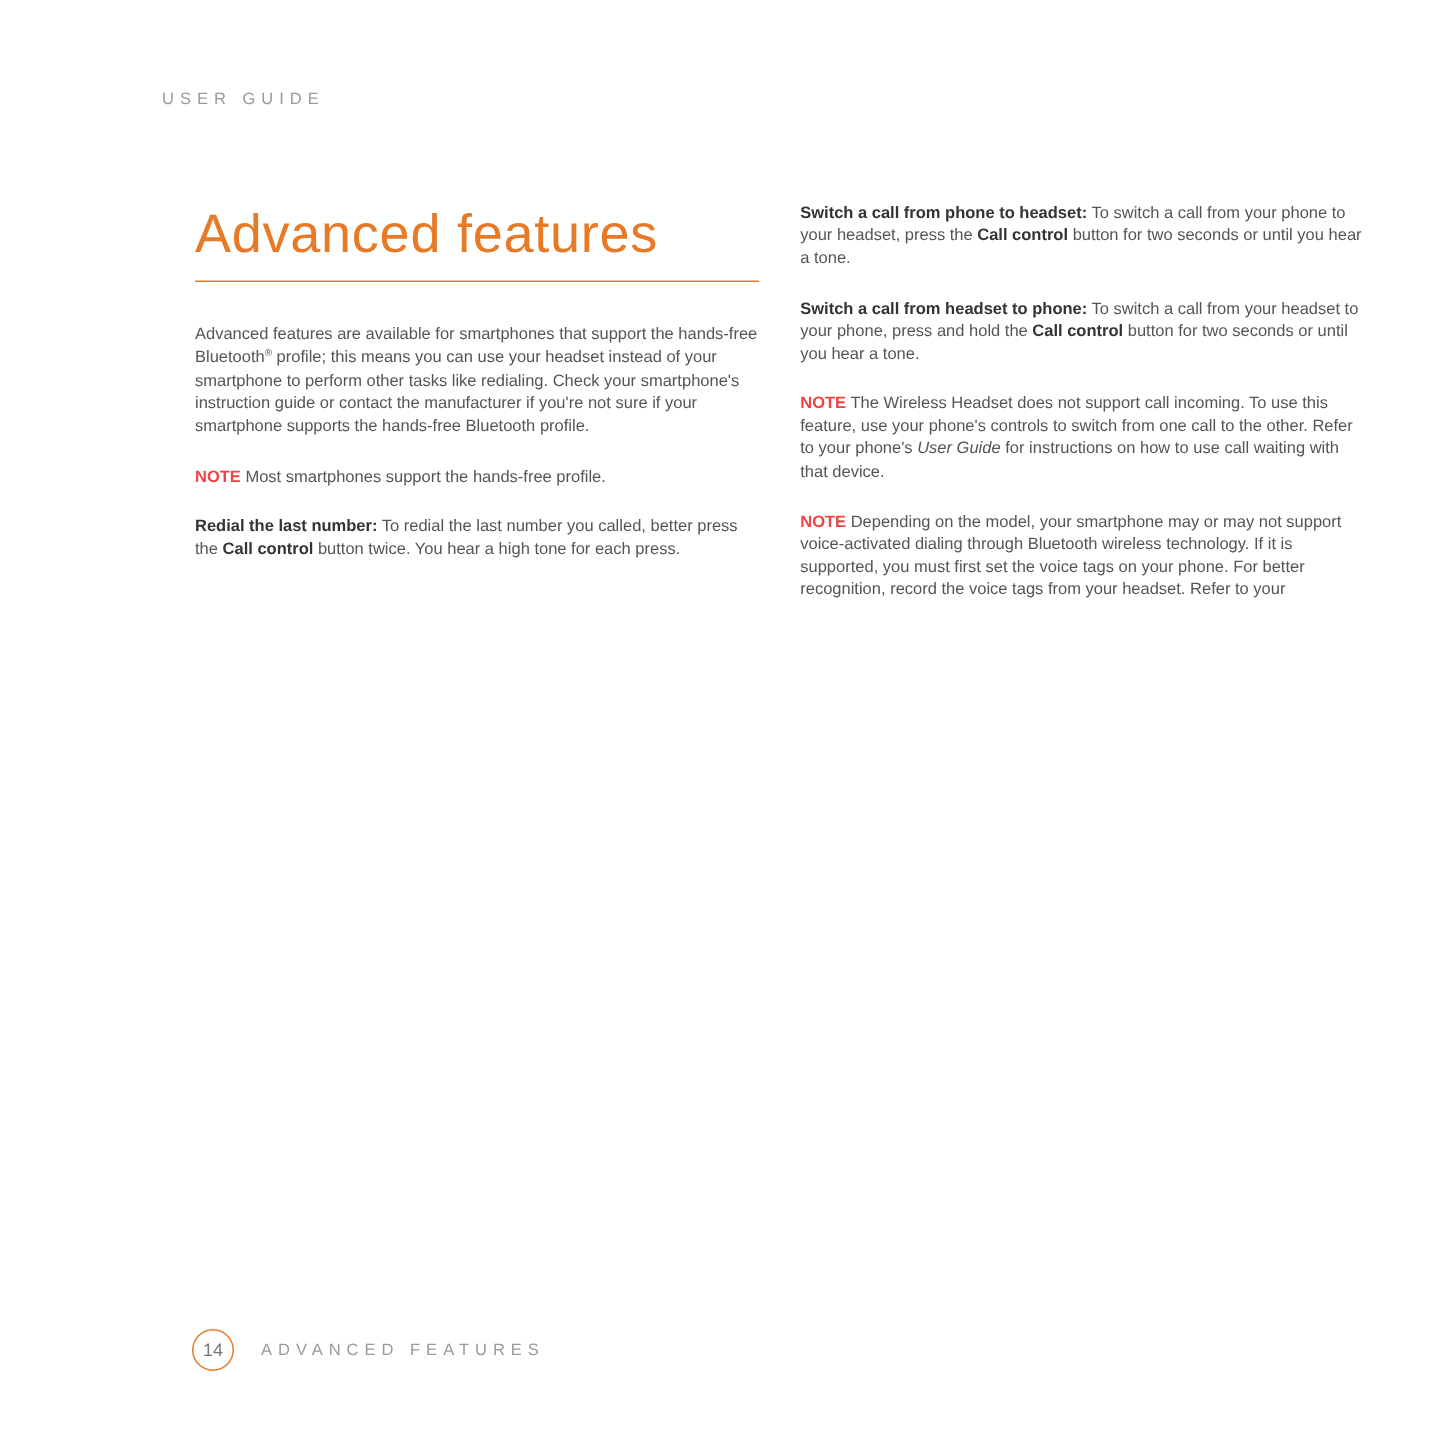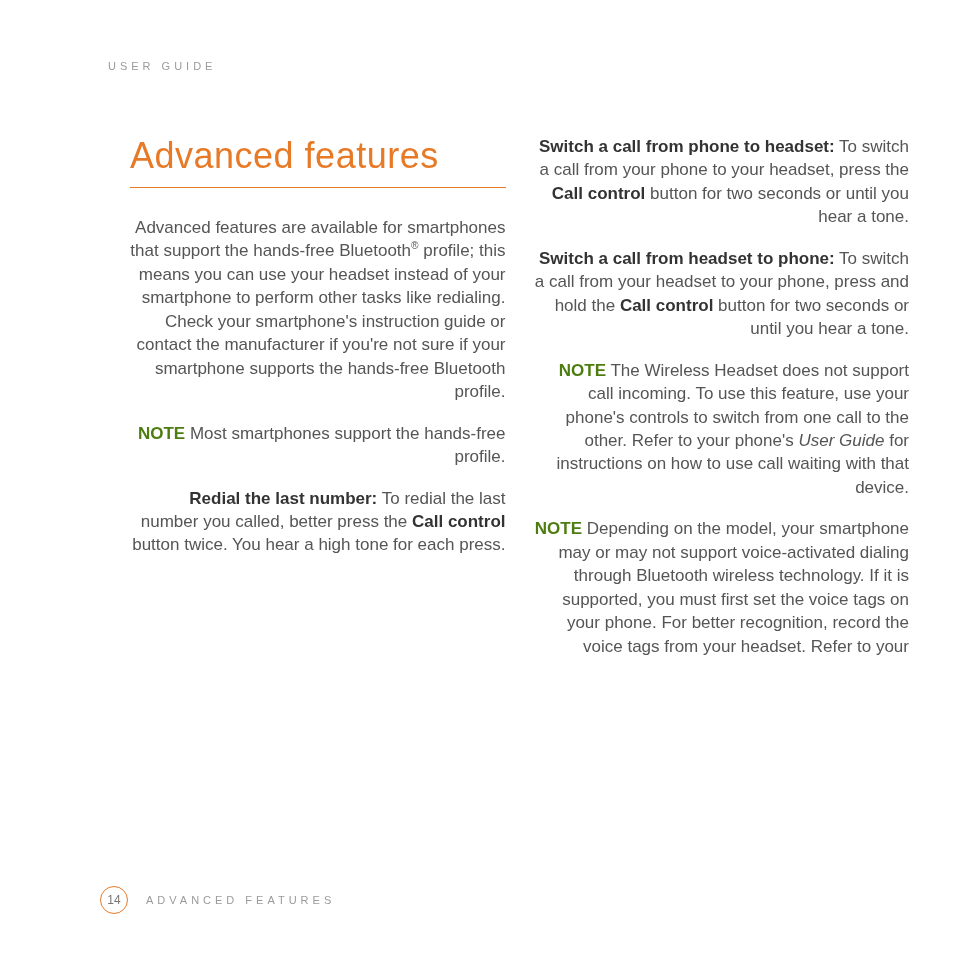--- a/index.html
+++ b/index.html
@@ -33,49 +33,49 @@
   h1.title {
     font-size: 36px;
     font-weight: 300;
     color: #e77a27;
     border-bottom: 1px solid #e77a27;
     padding-bottom: 10px;
     margin-bottom: 28px;
     letter-spacing: 0.5px;
   }
   p {
-    font-size: 17px;
+    font-size: 11px;
     line-height: 1.38;
     color: #555;
     margin-bottom: 18px;
     font-weight: 300;
-    text-align: right;
   }
   .bold { font-weight: 700; color: #333; }
-  .note-label { font-weight: 700; color: #4d7c0f; }
+  .note-label { font-weight: 700; color: #ef4444; }
   .reg { font-size: 0.6em; vertical-align: super; }
   .ital { font-style: italic; }
   .footer {
     position: absolute;
     left: 100px;
     bottom: 40px;
     display: flex;
     align-items: center;
     gap: 18px;
   }
   .page-num {
     width: 28px;
     height: 28px;
     border: 1px solid #e77a27;
     border-radius: 50%;
     display: flex;
     align-items: center;
     justify-content: center;
     font-size: 12px;
     color: #777;
+    margin-left: 28px;
   }
   .footer-label {
     font-size: 11px;
     letter-spacing: 4px;
     color: #9a9a9a;
   }
 </style>
 </head>
 <body>
 

